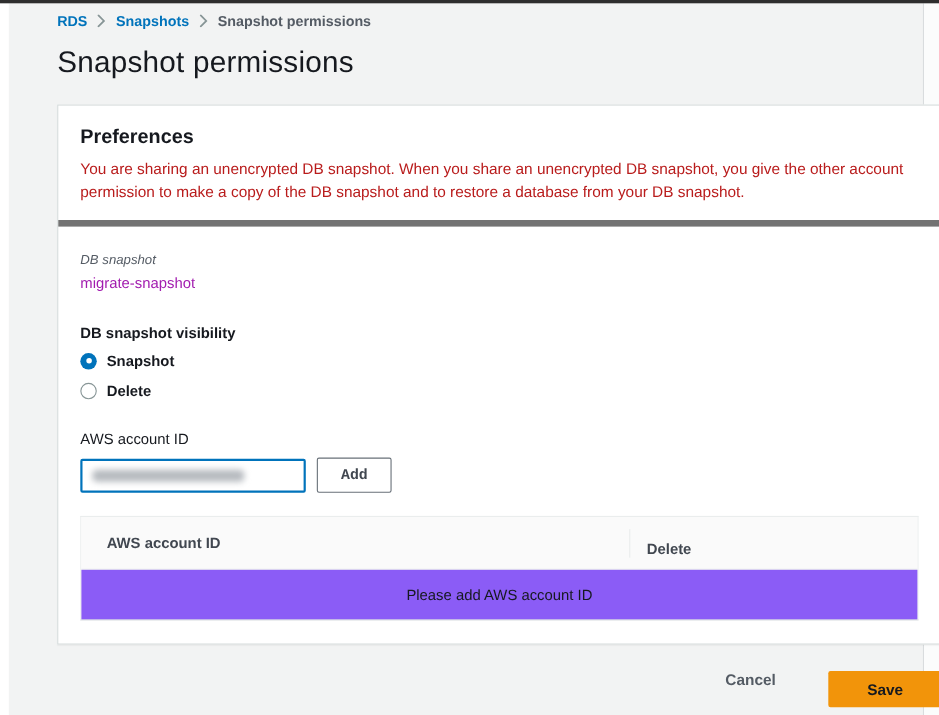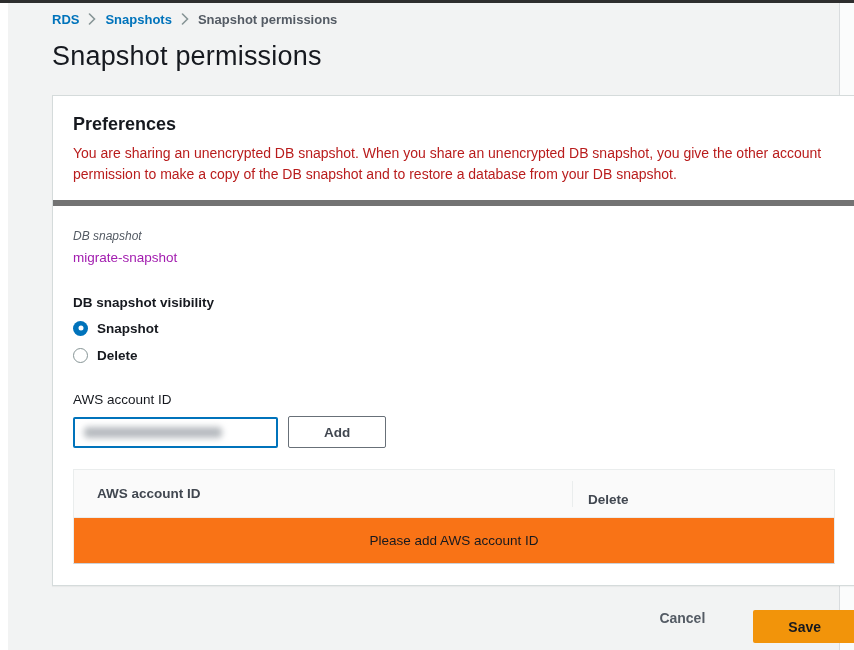--- a/index.html
+++ b/index.html
@@ -67,38 +67,38 @@
     padding: 0 9px;
     cursor: text;
   }
   .redacted-bar {
     width: 138px; height: 11px;
     background: #b6babf;
     border-radius: 4px;
     filter: blur(3px);
   }
   .btn-secondary {
-    height: 32px; padding: 0 35px;
+    height: 32px; padding: 0 21px;
     background: #ffffff;
     border: 1px solid #687078;
     border-radius: 2px;
-    font-family: Liberation Sans, sans-serif;
+    font-family: Liberation Mono, monospace;
     font-size: 13.5px; font-weight: 700; color: #414750;
     cursor: pointer;
   }
 
   
   .perm-table { margin-top: 21px; border: 1px solid #eaeded; border-bottom: 1px solid #ccd1d6; }
   .thead { display: flex; align-items: center; height: 48px; background: #fafafa; border-bottom: 1px solid #eaeded; }
   .th { font-size: 13.5px; font-weight: 700; color: #414750; }
   .th-account { flex: 1 1 auto; padding-left: 23px; }
   .th-delete { width: 262px; display: flex; align-items: flex-end; }
   .th-divider { width: 1px; height: 26px; background: #eaeded; margin-right: 15px; }
   .tbody-empty {
-    height: 45px; background: #f97316;
+    height: 45px; background: #8b5cf6;
     display: flex; align-items: center; justify-content: center;
     font-size: 13.5px; color: #16191f;
   }
 
   
   .footer-actions { margin-top: 24px; display: flex; justify-content: flex-end; align-items: flex-start; gap: 28px; }
   .btn-link { font-size: 14px; font-weight: 700; color: #545b64; background: none; border: none; font-family: inherit; cursor: pointer; }
   .btn-primary {
     height: 33px; padding: 0 35px;
     border: none; border-radius: 2px;

